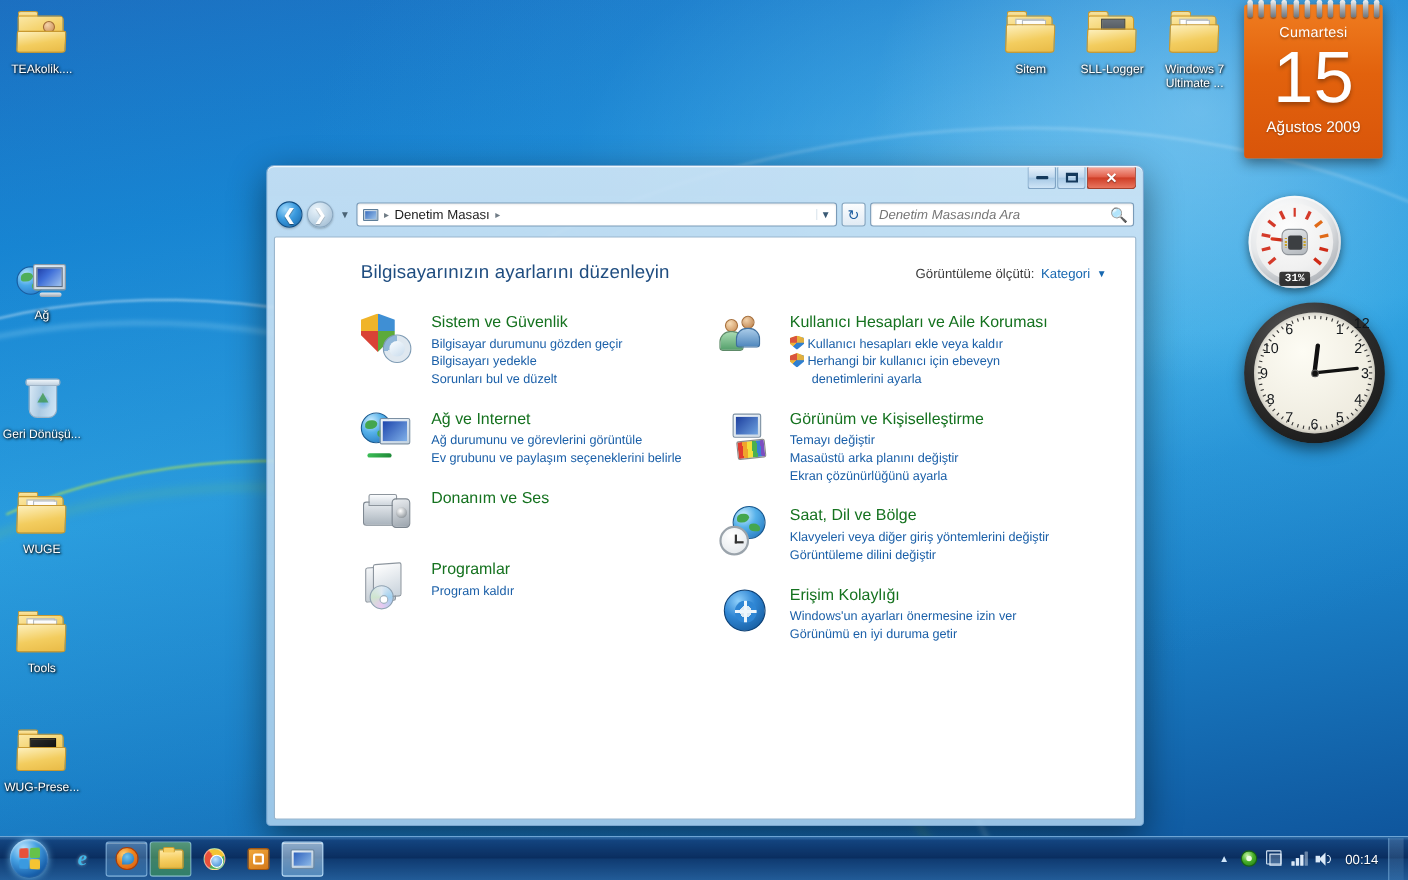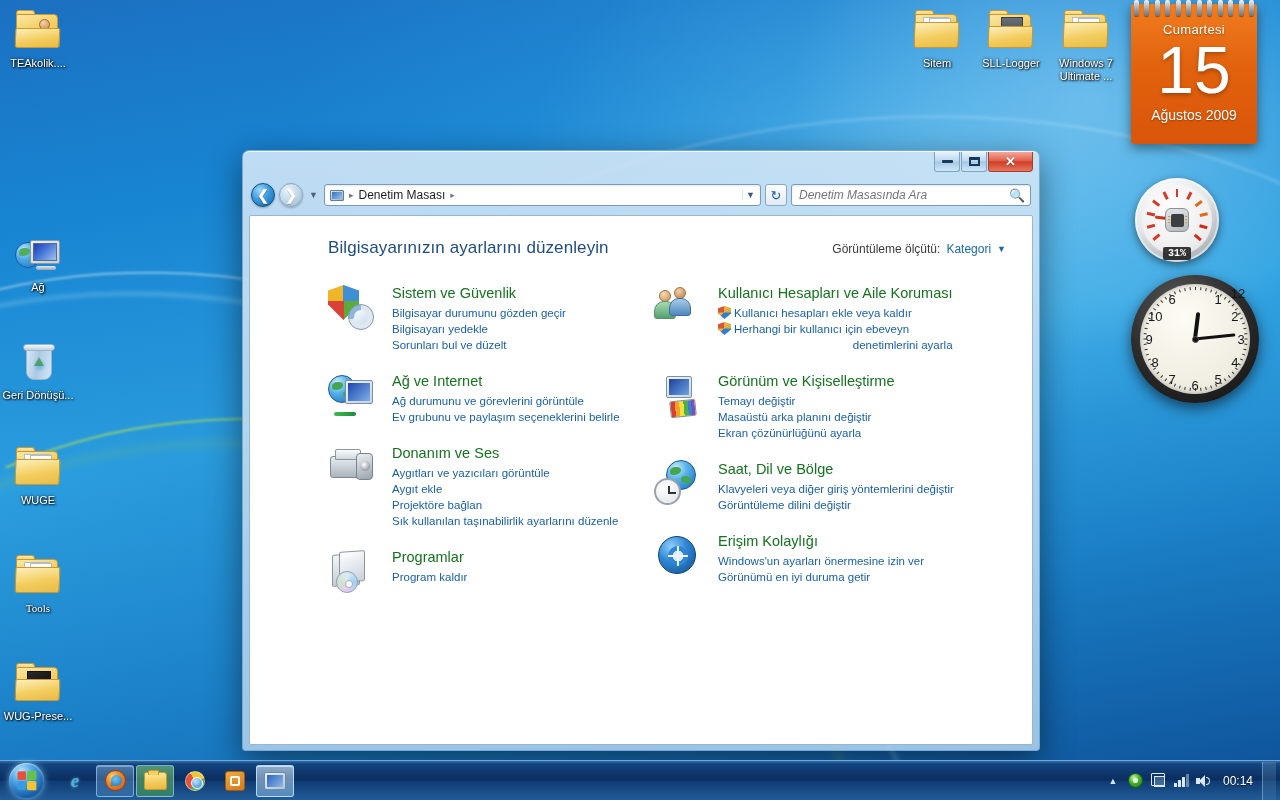--- a/index.html
+++ b/index.html
@@ -479,21 +479,21 @@
   }
   .cat-links { margin-top: 2px; }
   .cat-links a {
     display: block; font-size: 11.5px; line-height: 16px;
     color: #1a5fa8; text-decoration: none; cursor: pointer;
   }
   .cat-links a .shield {
     display: inline-block; width: 13px; height: 13px;
     vertical-align: -2px; margin-right: 3px; position: relative;
   }
-  .cat-links a .indent2 { display:block; margin-left: 20px; text-align: right; }
+  .cat-links a .indent2 { display:block; margin-left: 20px; }
 
   
   .shield i {
     position: absolute; inset: 0;
     background:
       linear-gradient(135deg, #e8b23a 0%, #e8b23a 49%, #2f7fd0 49%, #2f7fd0 100%);
     clip-path: polygon(50% 0, 100% 18%, 100% 58%, 50% 100%, 0 58%, 0 18%);
   }
   .shield i::after {
     content:''; position:absolute; left:0; top:0; right:0; height:50%;
@@ -784,21 +784,21 @@
         <div class="tab"></div>
           <div class="back"></div>
         <div class="sheet"></div>
           <div class="sheet2"></div>
         <div class="front"></div>
       </div>
     </div>
     <div class="dlabel">WUGE</div>
   </div>
 
-  <div class="dicon" style="left:0px; top:551px;font-family:Liberation Serif, serif;">
+  <div class="dicon" style="left:0px; top:551px;">
     <div class="glyph">
       <div class="folder">
         <div class="tab"></div>
           <div class="back"></div>
         <div class="sheet"></div>
           <div class="sheet2"></div>
         <div class="front"></div>
       </div>
     </div>
     <div class="dlabel">Tools</div>
@@ -1093,26 +1093,20 @@
               </div>
             </div>
 
             <div class="cat">
               <div class="cat-icon">
                 <div class="ic-printer"></div>
                   <div class="ic-speaker"></div>
               </div>
               <div>
                 <div class="cat-title">Donanım ve Ses</div>
-                <div class="cat-links">
-                  <a>Aygıtları ve yazıcıları görüntüle</a>
-                  <a>Aygıt ekle</a>
-                  <a>Projektöre bağlan</a>
-                  <a>Sık kullanılan taşınabilirlik ayarlarını düzenle</a>
-                </div>
               </div>
             </div>
 
             <div class="cat">
               <div class="cat-icon">
                 <div class="ic-box"></div>
                   <div class="ic-box2"></div>
                   <div class="ic-cd"></div>
               </div>
               <div>

